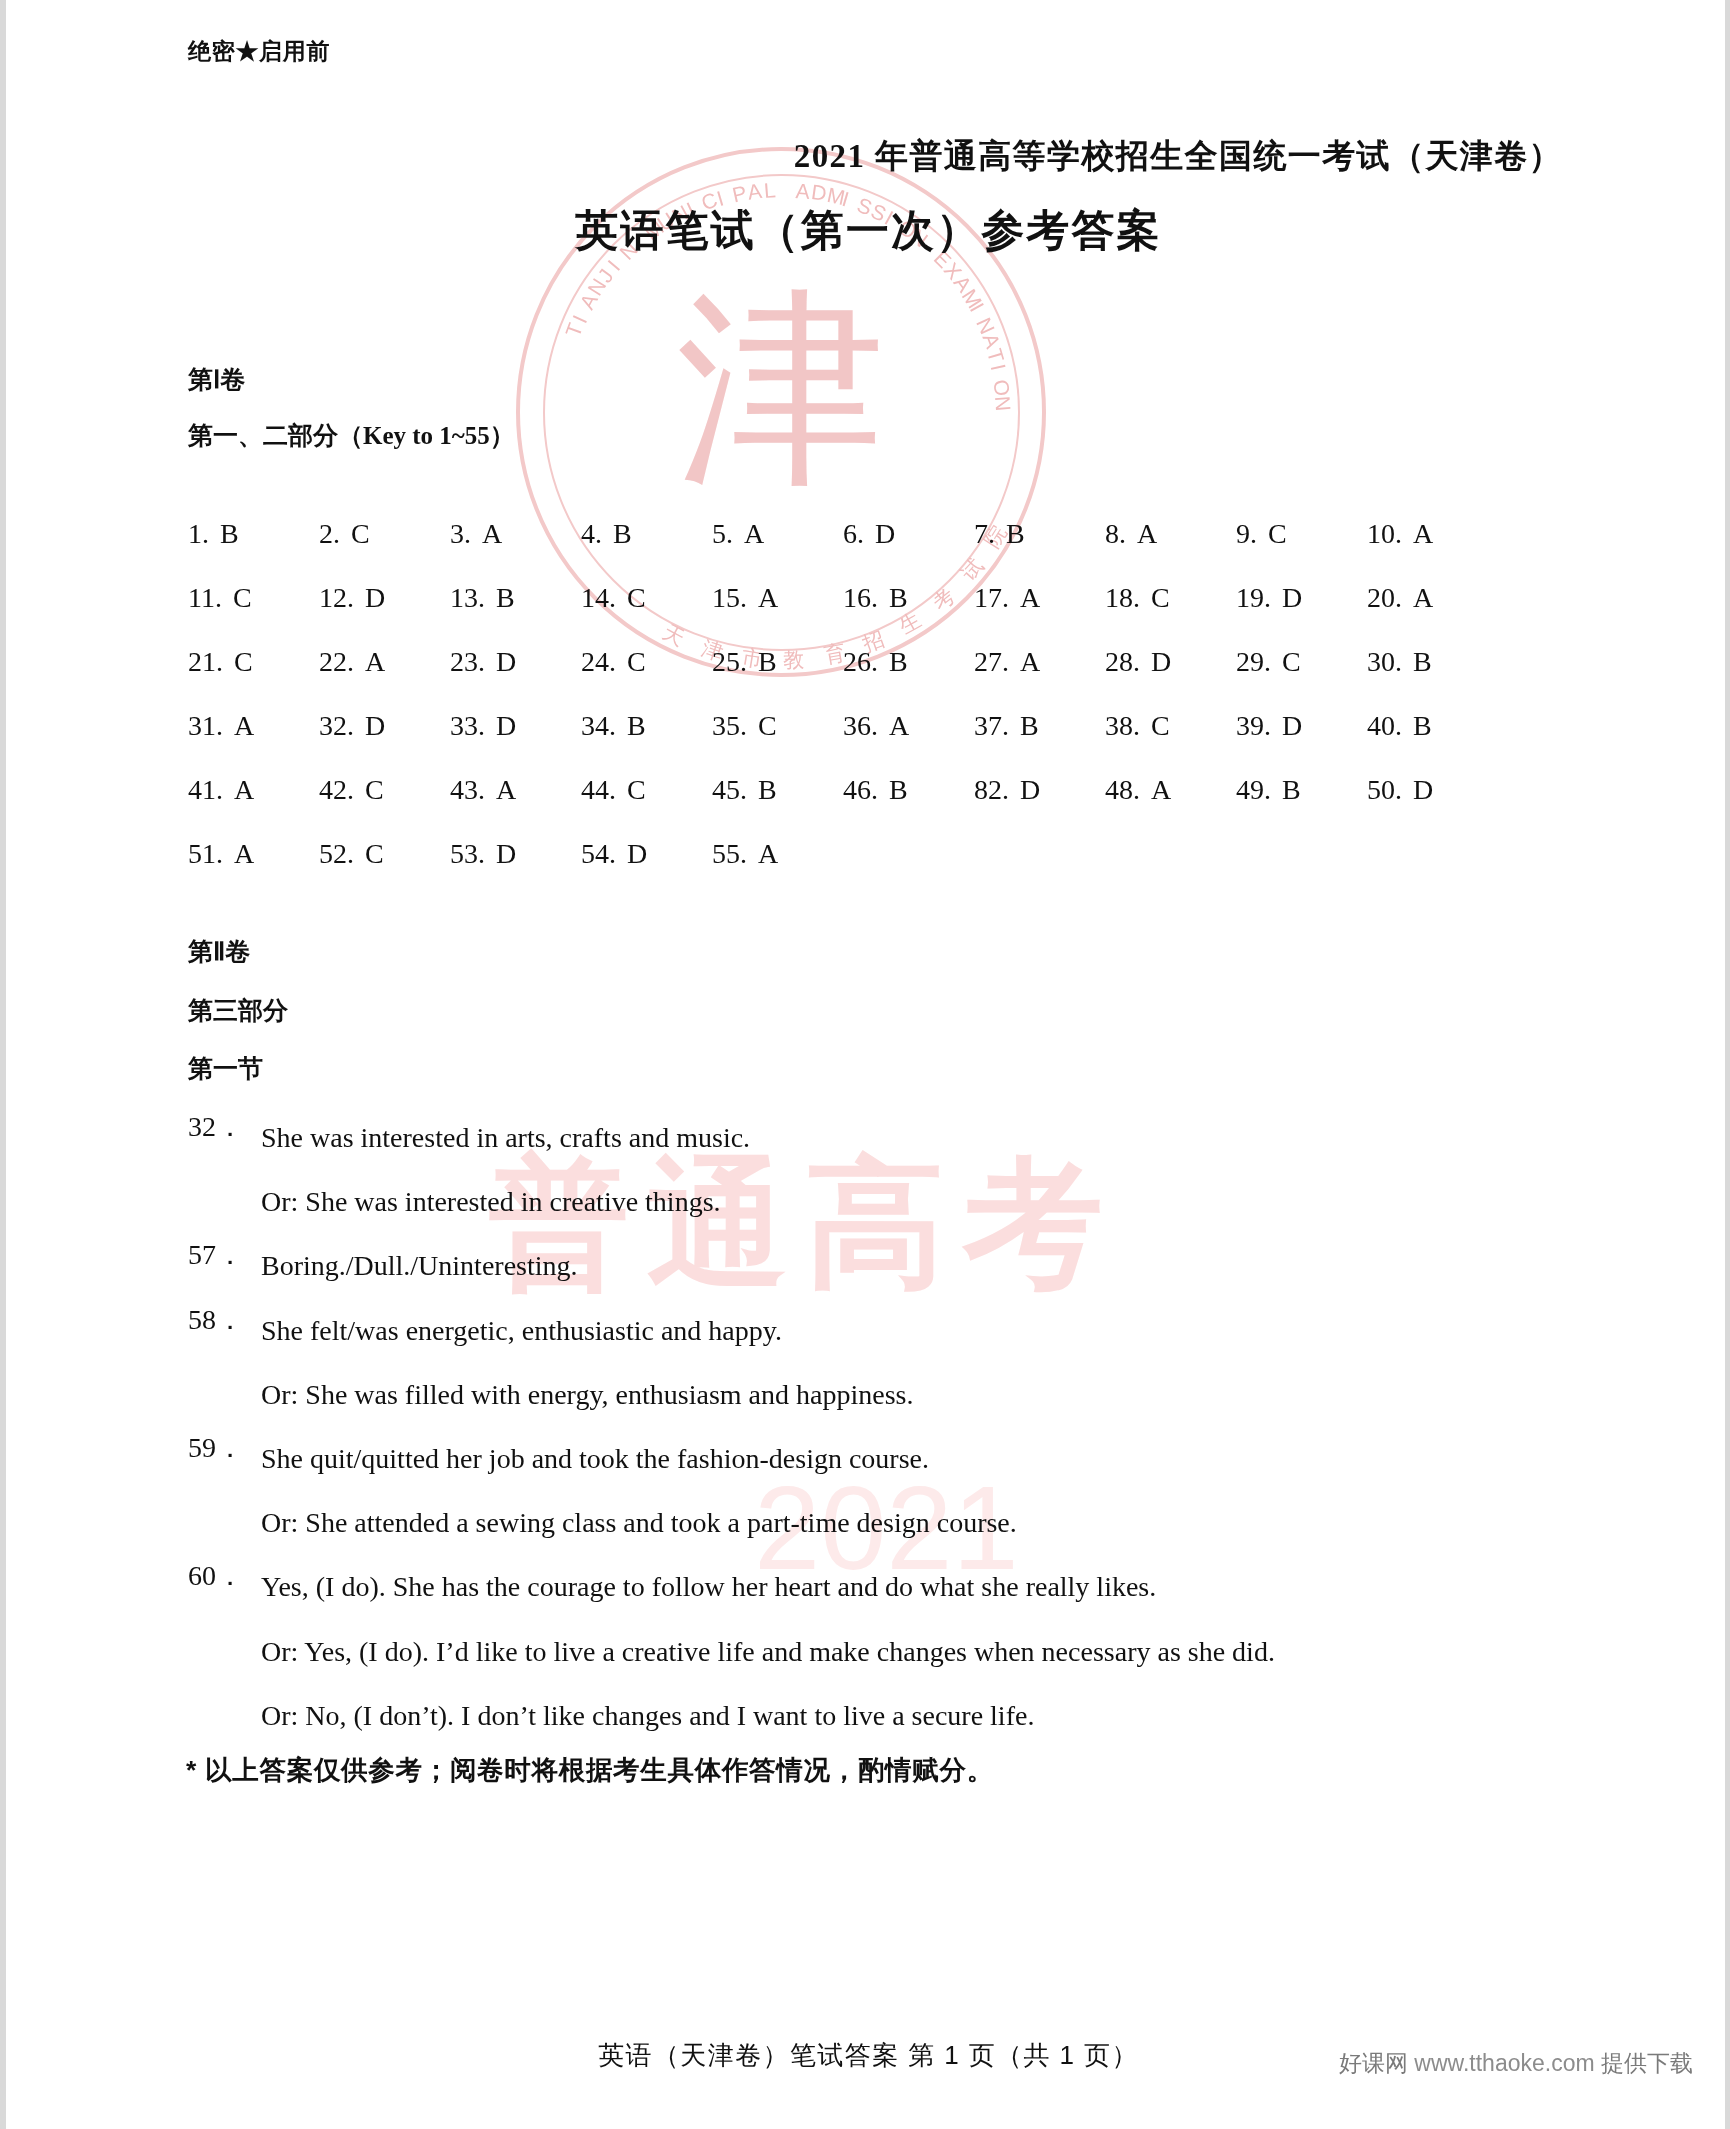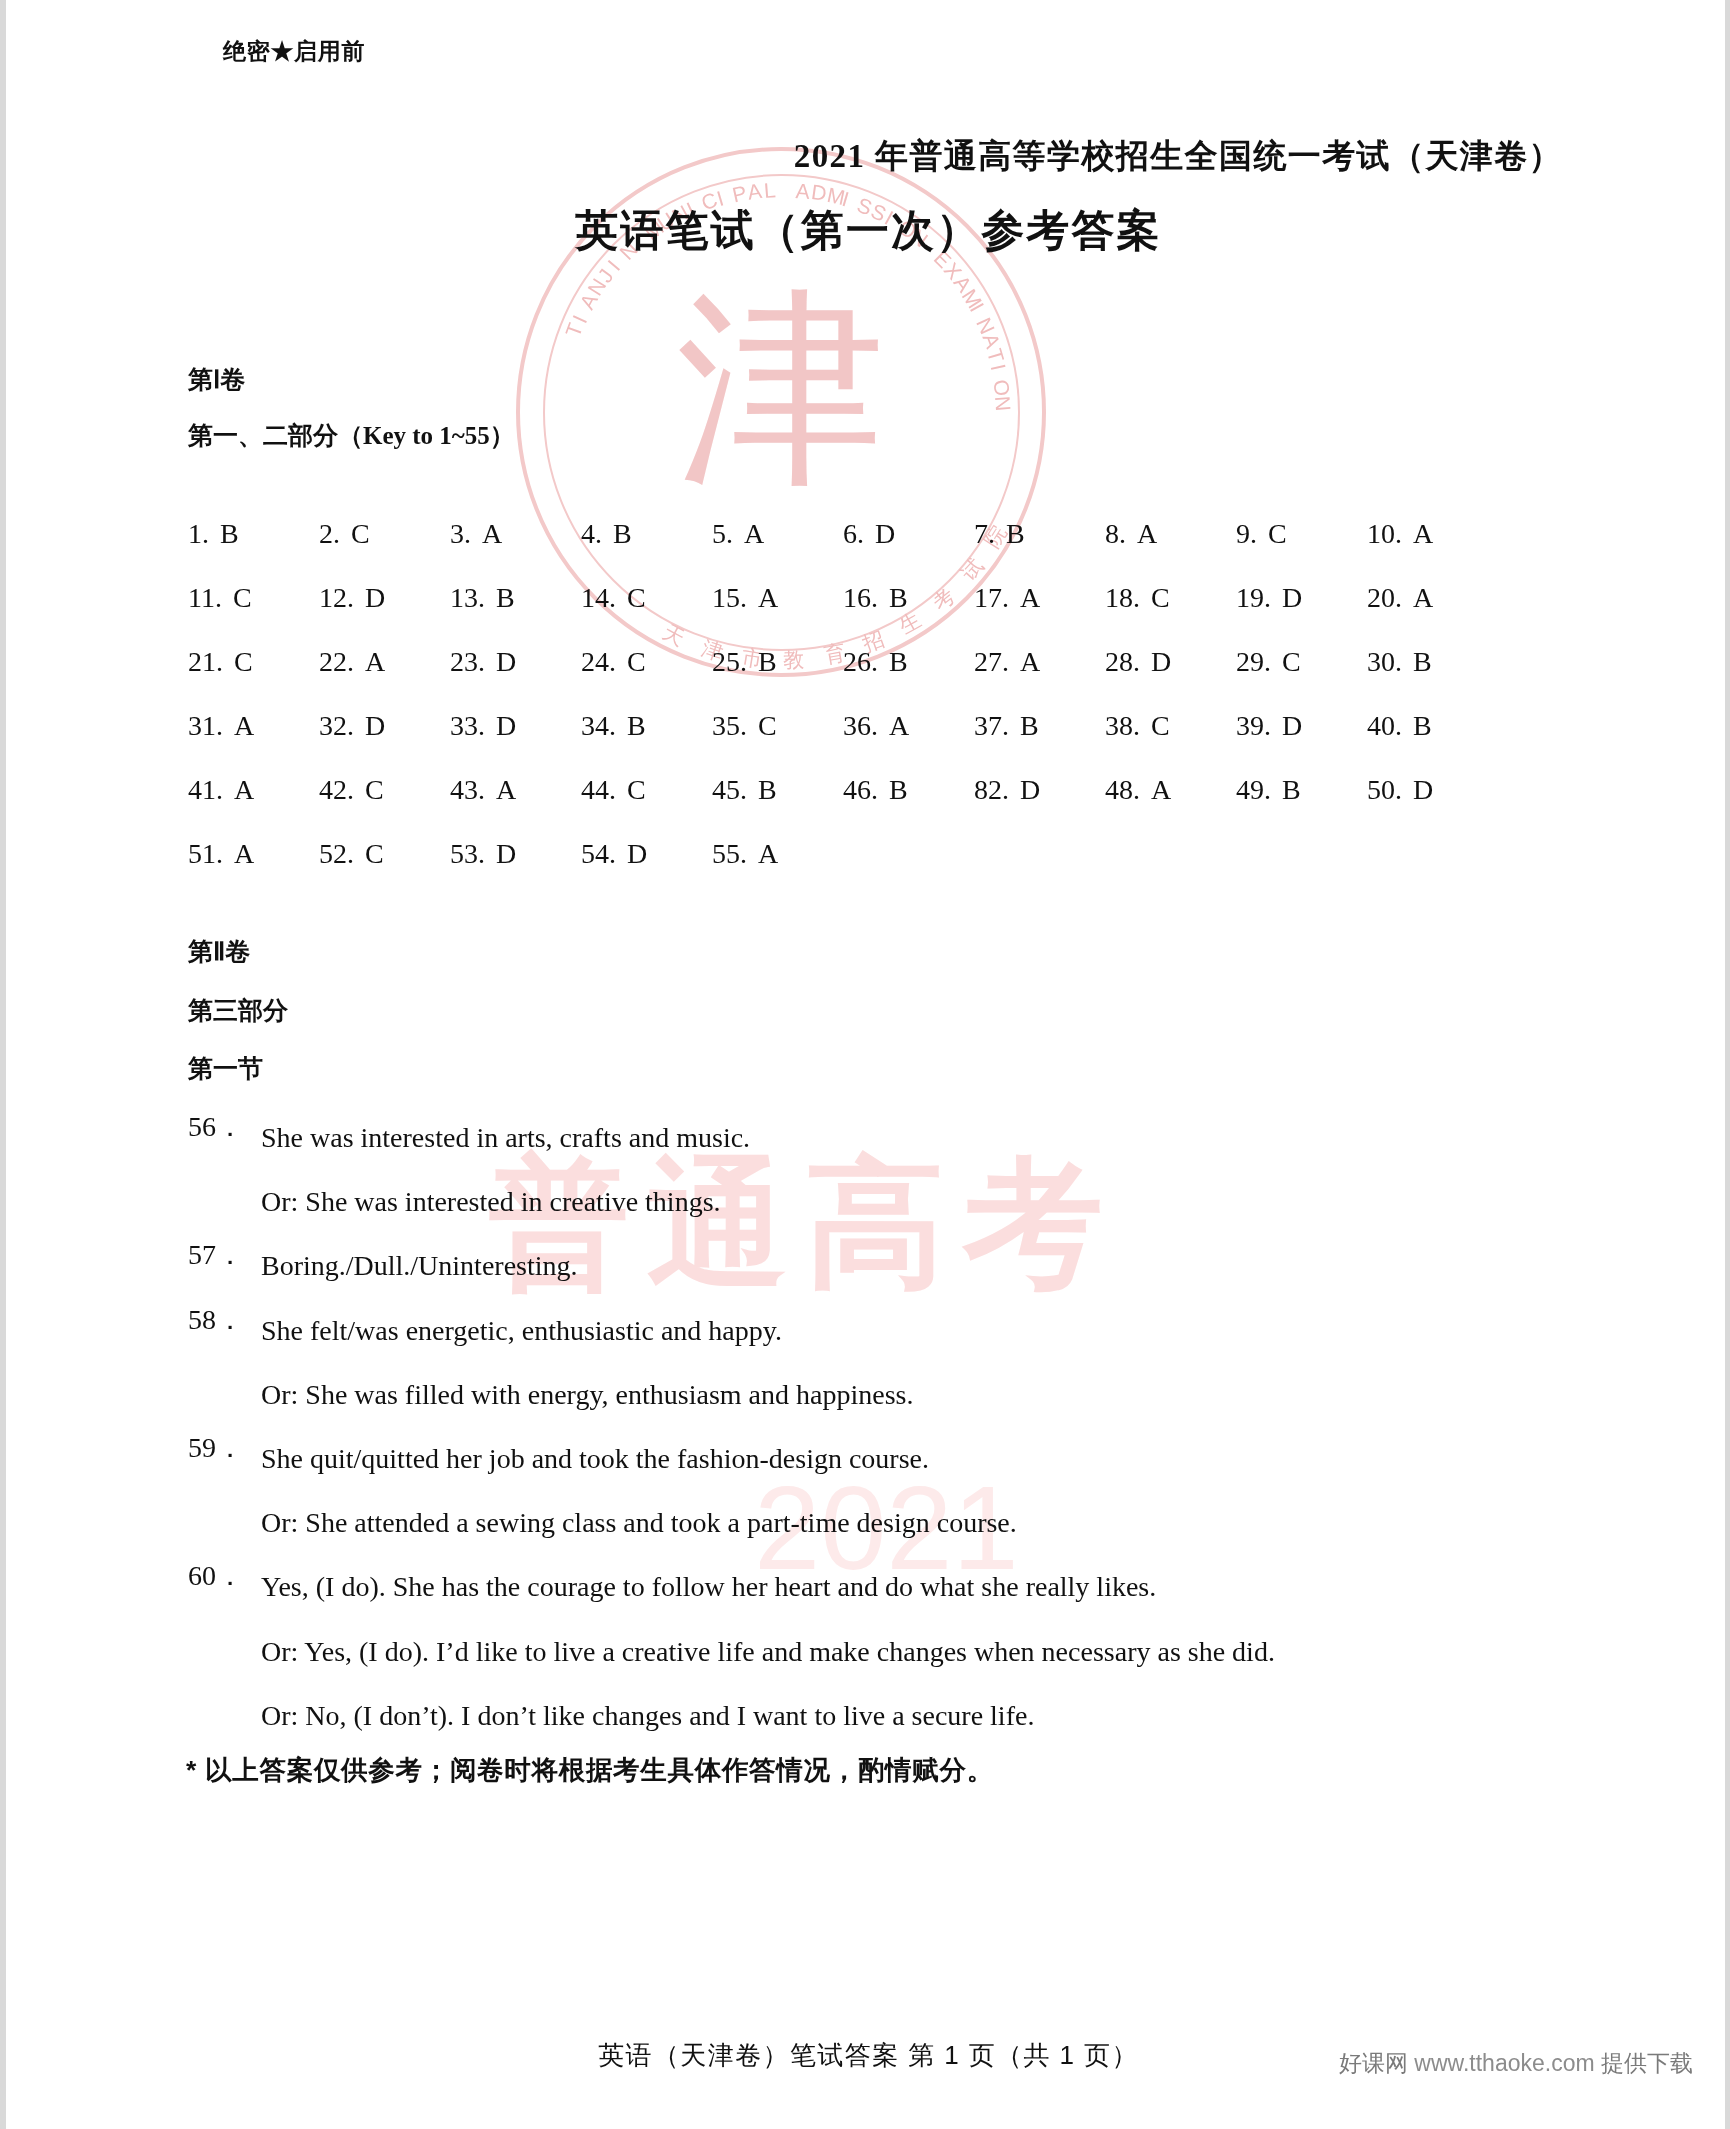--- a/index.html
+++ b/index.html
@@ -124,21 +124,20 @@
   }
   .secret {
     position: absolute;
     left: 14px;
     top: 36px;
     font-size: 23px;
     font-weight: bold;
     font-family: "Liberation Sans", sans-serif;
     letter-spacing: 0.7px;
     color: #111;
-    margin-left: 35px;
   }
   .title1 {
     position: absolute;
     left: 0;
     top: 134px;
     width: 1389px;
     text-align: right;
     font-size: 33px;
     font-weight: bold;
     font-family: "Liberation Serif", serif;
@@ -398,21 +397,21 @@
           <div class="ans-cell"><span class="num">55.</span><span class="val">A</span></div>
         </div>
       </div>
 
     <div class="sec-label l-juan2">第Ⅱ卷</div>
     <div class="sec-label l-part3">第三部分</div>
     <div class="sec-label l-sec1">第一节</div>
 
     <div class="written" id="written-host">
         <div class="w-item">
-          <span class="w-num">56．</span>
+          <span class="w-num">32．</span>
           <div class="w-text">She was interested in arts, crafts and music.</div>
         </div>
         <div class="w-item w-alt">
           <span class="w-num"></span>
           <div class="w-text">Or: She was interested in creative things.</div>
         </div>
         <div class="w-item">
           <span class="w-num">57．</span>
           <div class="w-text">Boring./Dull./Uninteresting.</div>
         </div>

